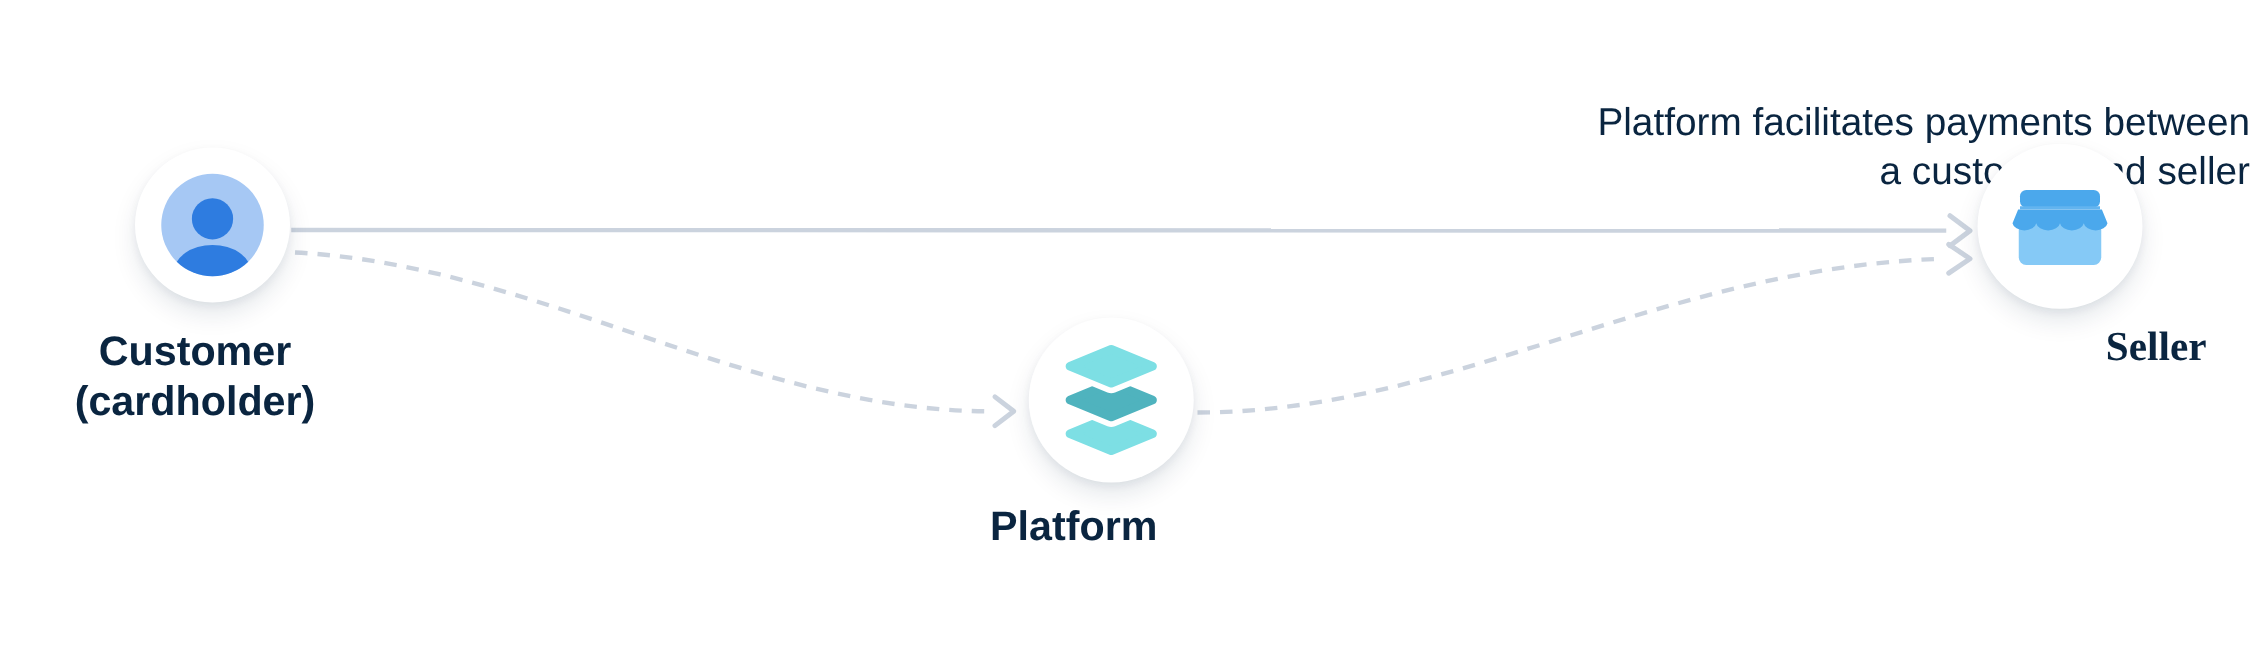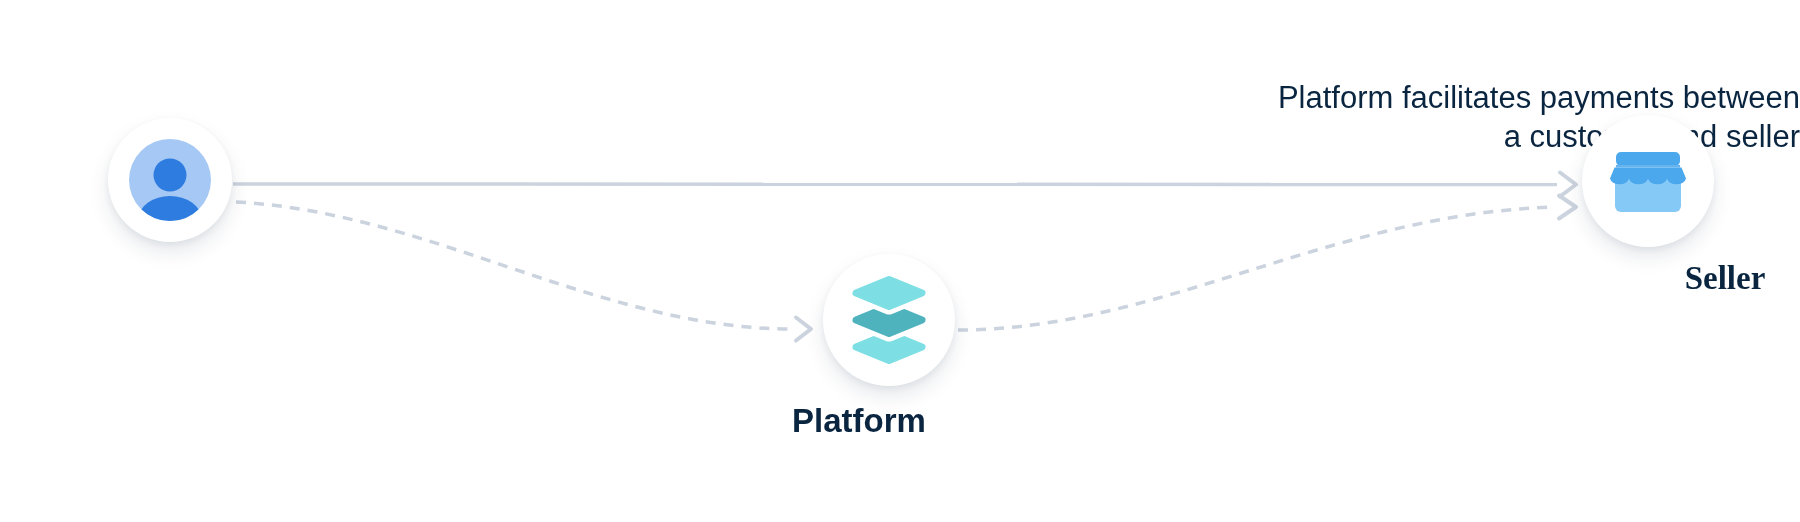--- a/index.html
+++ b/index.html
@@ -113,20 +113,22 @@
       <clipPath id="avatar-clip">
           <circle r="41"></circle>
         </clipPath>
       <circle class="avatar-bg" r="41"></circle>
       <g clip-path="url(#avatar-clip)">
         <circle class="avatar-person" cy="-5" r="16.5"></circle>
         <ellipse class="avatar-person" cy="38" rx="31" ry="22"></ellipse>
       </g>
     </svg>
   </div>
+  <div class="node-label" style="left:156px; top:261px;">Customer
+(cardholder)</div>
 
   <div class="node-circle d132" style="left:823px; top:254px;">
     <svg width="132" height="132" viewBox="-66 -66 132 132">
       <g transform="translate(0,27)">
         <path class="layer-halo" d="M0,-13.5 L33,0 L0,13.5 L-33,0 Z"></path>
         <path class="layer-light" d="M0,-13.5 L33,0 L0,13.5 L-33,0 Z"></path>
       </g>
       <g>
         <path class="layer-halo" d="M0,-13.5 L33,0 L0,13.5 L-33,0 Z"></path>
         <path class="layer-dark" d="M0,-13.5 L33,0 L0,13.5 L-33,0 Z"></path>

